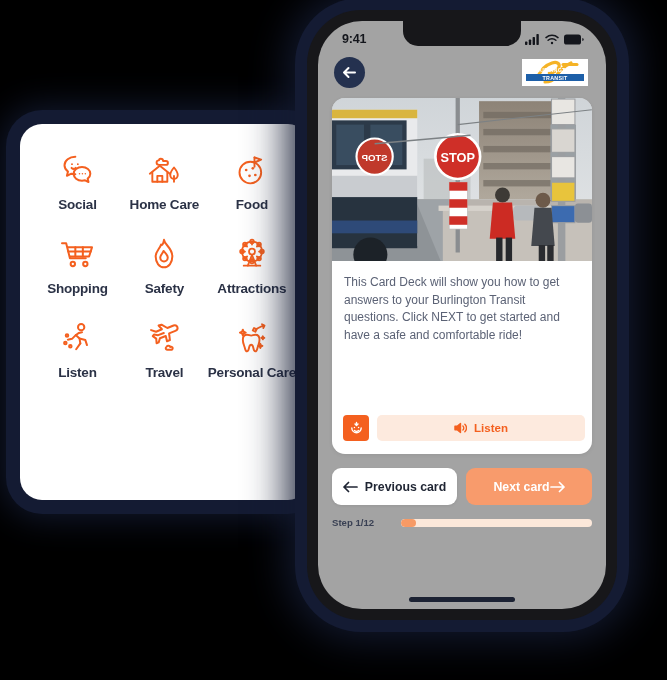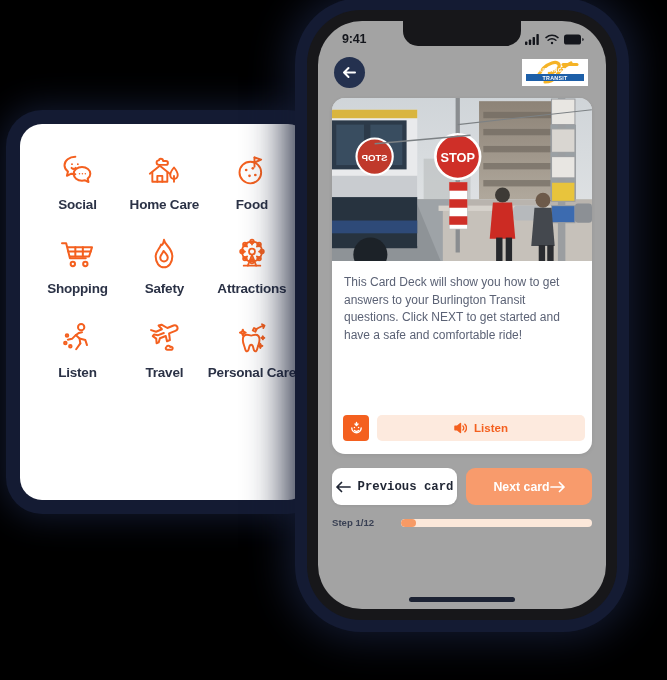--- a/index.html
+++ b/index.html
@@ -121,21 +121,21 @@
     display: flex; align-items: center; justify-content: center; gap: 7px;
     cursor: pointer; border: none;
   }
   #listen-btn .t { font-size: 11.5px; font-weight: bold; color: #f4601f; }
 
   
   #nav-row { display: flex; gap: 9px; padding: 14px 14px 0 14px; }
   #prev-btn {
     flex: 0 0 125px; height: 37px; background: #fff; border-radius: 9px;
     display: flex; align-items: center; justify-content: center; gap: 7px;
-    cursor: pointer; border: none; box-shadow: 0 1px 3px rgba(0,0,0,.08); font-family: Liberation Mono, monospace;
+    cursor: pointer; border: none; box-shadow: 0 1px 3px rgba(0,0,0,.08);
   }
   #prev-btn .t { font-size: 12.3px; font-weight: bold; color: #1f2533; }
   #next-btn {
     flex: 1; height: 37px; background: #f89b6c; border-radius: 9px;
     display: flex; align-items: center; justify-content: center; 
     cursor: pointer; border: none;
   }
   #next-btn .t { font-size: 12.3px; font-weight: bold; color: #ffffff; }
 
   

